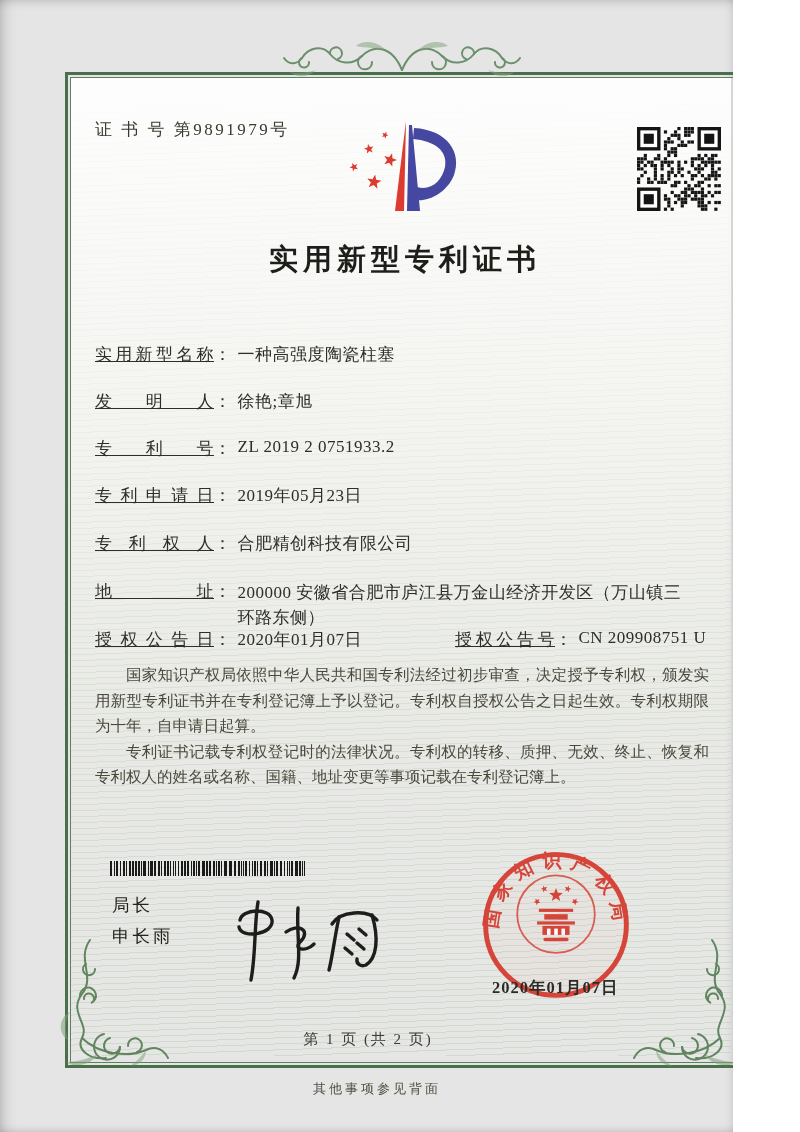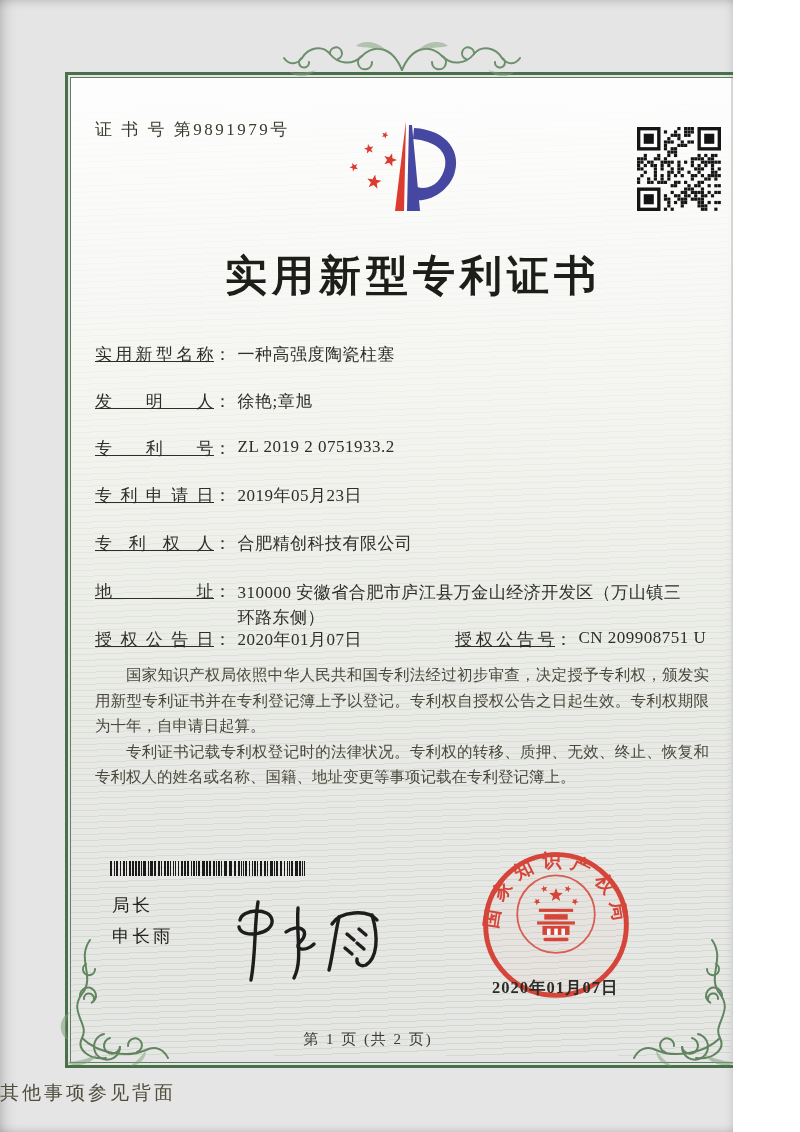--- a/index.html
+++ b/index.html
@@ -9,41 +9,41 @@
                inset -8px 0 10px -8px rgba(0,0,0,.15), inset 0 -8px 10px -8px rgba(0,0,0,.18);}
   .frame{position:absolute;left:65px;top:72px;width:672px;height:990px;border:3px solid #4a6f4b;}
   .frame-inner{position:absolute;left:2px;top:2px;right:2px;bottom:2px;border:1px solid #5d805d;}
   .guilloche{position:absolute;left:71px;top:78px;width:660px;height:978px;
     background:
       linear-gradient(180deg, rgba(255,255,255,.95) 0%, rgba(252,253,248,.7) 30%, rgba(243,248,233,.25) 65%, rgba(238,246,226,.05) 100%),
       repeating-linear-gradient(178deg, rgba(145,180,138,.28) 0 1px, rgba(255,255,255,0) 1px 6px);}
   .cert-no{position:absolute;left:95px;top:118px;font-size:17px;letter-spacing:2.5px;color:#3a392f;}
   .logo{position:absolute;left:338px;top:113px;width:135px;height:105px;}
   .qr{position:absolute;left:637px;top:127px;width:84px;height:84px;}
-  .title{position:absolute;left:65px;top:236px;width:672px;margin:12px;text-align:center;
-    font-size:42px;font-weight:700;letter-spacing:5px;color:#1d1d1a;}
+  .title{position:absolute;left:65px;top:236px;width:672px;margin:4px;text-align:center;
+    font-size:29px;font-weight:700;letter-spacing:5px;color:#1d1d1a;}
   .frow{position:absolute;left:95px;font-size:17px;color:#2e2d28;letter-spacing:.5px;white-space:nowrap;}
   .frow.pair2{left:455px;}
   .flabel{display:inline-block;width:119px;text-align:justify;text-align-last:justify;vertical-align:top;text-decoration:underline;}
   .flabel.w5b{width:100px;}
   .fcolon{margin-right:6px;vertical-align:top;}
   .fvalue{display:inline-block;vertical-align:top;}
   .fvalue.wrap{width:452px;white-space:normal;line-height:25px;}
   .paras{position:absolute;left:95px;top:662px;width:614px;color:#4b483c;font-size:15.5px;line-height:25.5px;}
   .paras p{margin:0;text-indent:2em;text-align:justify;}
   .barcode{position:absolute;left:110px;top:861px;width:200px;height:15px;}
   .officer{position:absolute;left:112px;top:890px;font-size:17.5px;color:#24231f;letter-spacing:3px;line-height:31px;}
   .signature{position:absolute;left:228px;top:886px;width:195px;height:100px;}
   .seal-svg{position:absolute;left:473px;top:842px;width:166px;height:166px;opacity:.93;z-index:3;}
   .seal-date{position:absolute;left:492px;top:977px;width:150px;font-size:16.5px;font-weight:600;
     letter-spacing:1px;color:#2c2b27;z-index:4;}
   .page-info{position:absolute;left:32px;top:1030px;width:672px;text-align:center;
     font-size:15px;letter-spacing:2px;color:#3c3b33;}
-  .back-note{position:absolute;left:0;top:1080px;width:736px;
-    font-size:19px;letter-spacing:3px;color:#514e3e;}
+  .back-note{position:absolute;left:0;top:1080px;width:736px;text-align:center;
+    font-size:13px;letter-spacing:3px;color:#514e3e;padding-left:9px;}
   .top-fl{position:absolute;left:282px;top:36px;width:240px;height:62px;}
   .corner-fl{position:absolute;width:120px;height:135px;top:938px;}
   .corner-fl.left{left:50px;}
   .corner-fl.right{left:632px;transform:scaleX(-1);}
 </style>
 </head>
 <body>
 
 <div class="page">
 
@@ -320,21 +320,21 @@
     <div class="frow" style="top:437px">
       <span class="flabel">专利号</span><span class="fcolon">：</span><span class="fvalue">ZL 2019 2 0751933.2</span>
     </div>
     <div class="frow" style="top:484px">
       <span class="flabel">专利申请日</span><span class="fcolon">：</span><span class="fvalue">2019年05月23日</span>
     </div>
     <div class="frow" style="top:532px">
       <span class="flabel">专利权人</span><span class="fcolon">：</span><span class="fvalue">合肥精创科技有限公司</span>
     </div>
     <div class="frow" style="top:580px">
-      <span class="flabel">地址</span><span class="fcolon">：</span><span class="fvalue wrap">310000 安徽省合肥市庐江县万金山经济开发区（万山镇三环路东侧）</span>
+      <span class="flabel">地址</span><span class="fcolon">：</span><span class="fvalue wrap">200000 安徽省合肥市庐江县万金山经济开发区（万山镇三环路东侧）</span>
     </div>
     <div class="frow" style="top:628px">
       <span class="flabel">授权公告日</span><span class="fcolon">：</span><span class="fvalue">2020年01月07日</span>
     </div>
     <div class="frow pair2" style="top:628px">
       <span class="flabel w5b">授权公告号</span><span class="fcolon">：</span><span class="fvalue">CN 209908751 U</span>
     </div>
   </div>
 
   <div class="paras">

